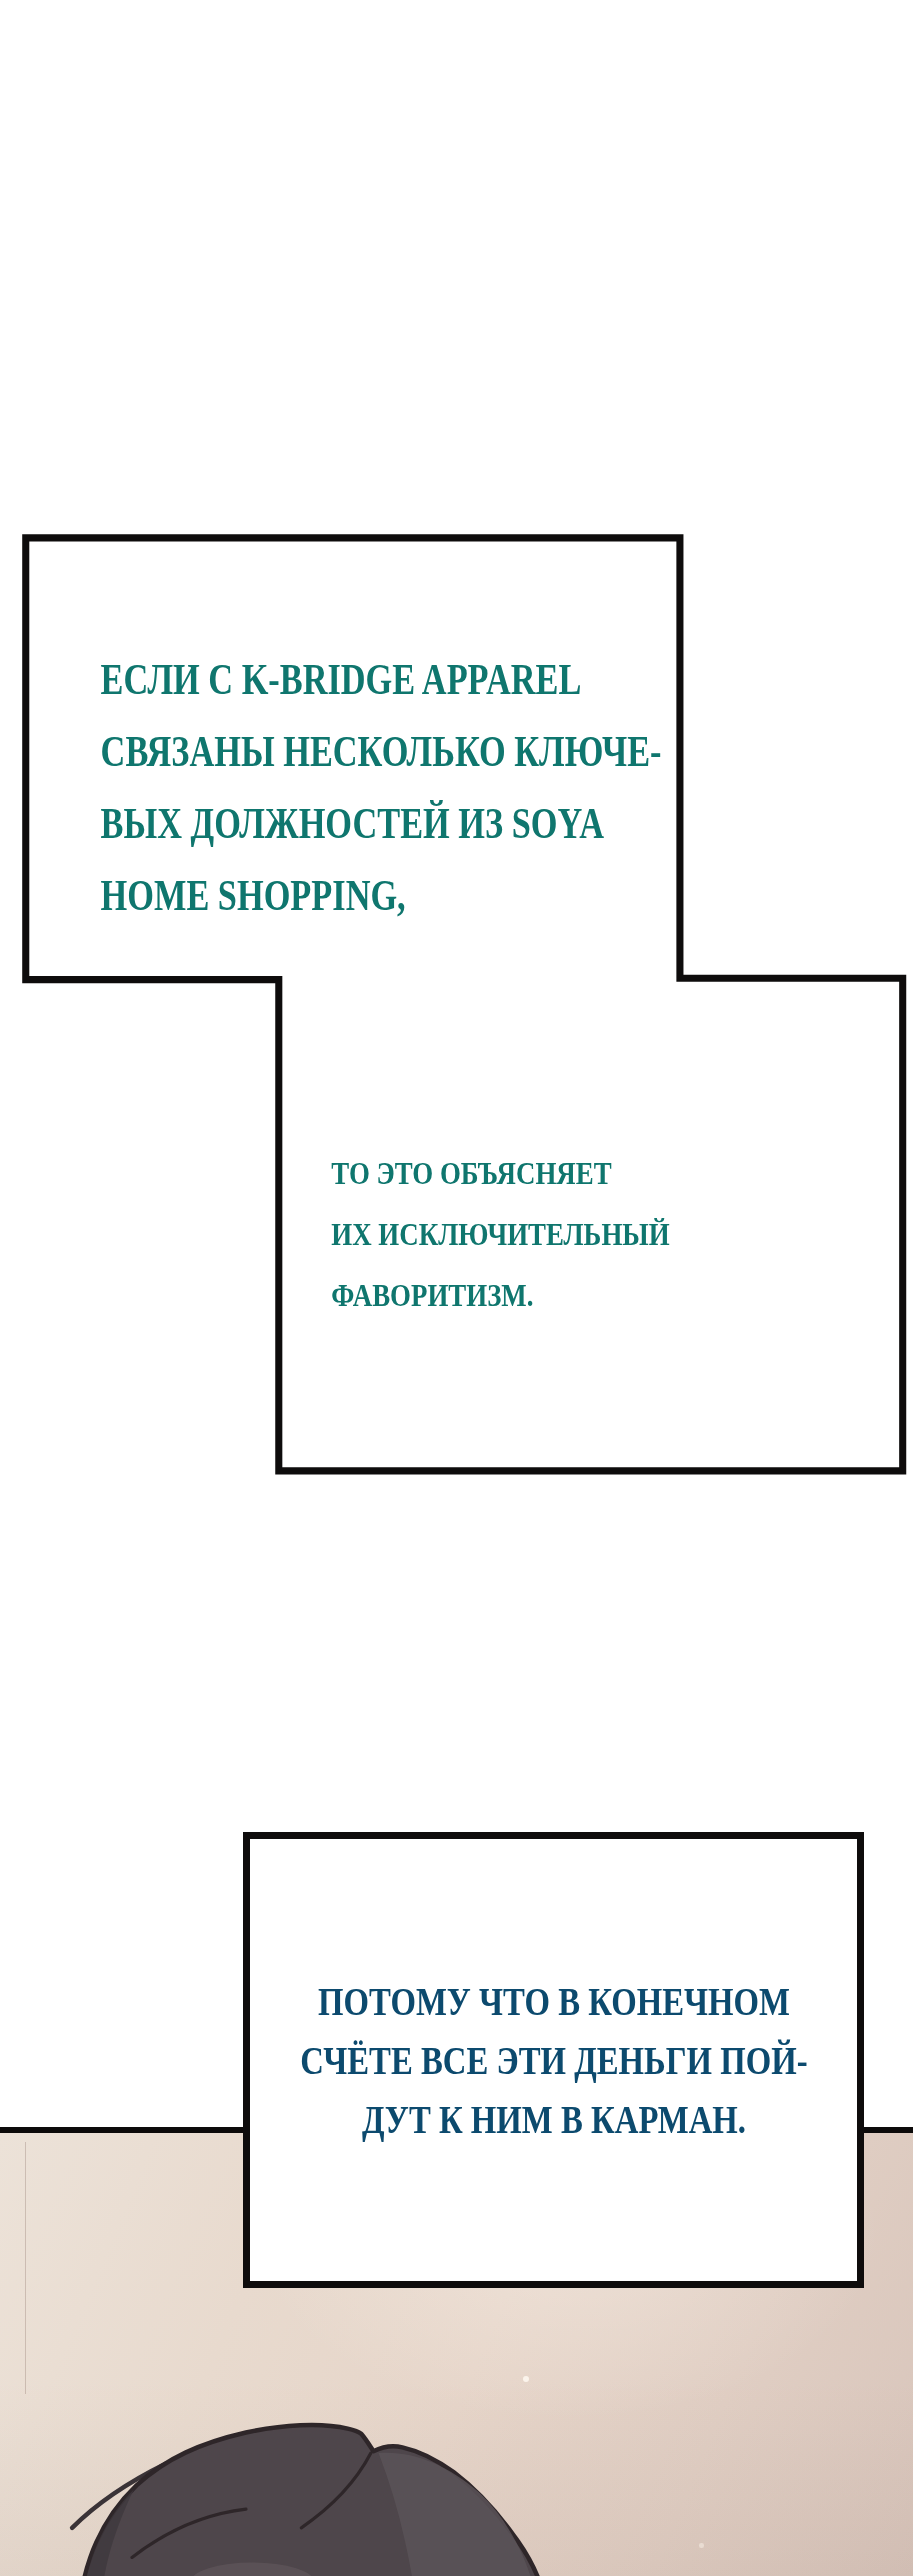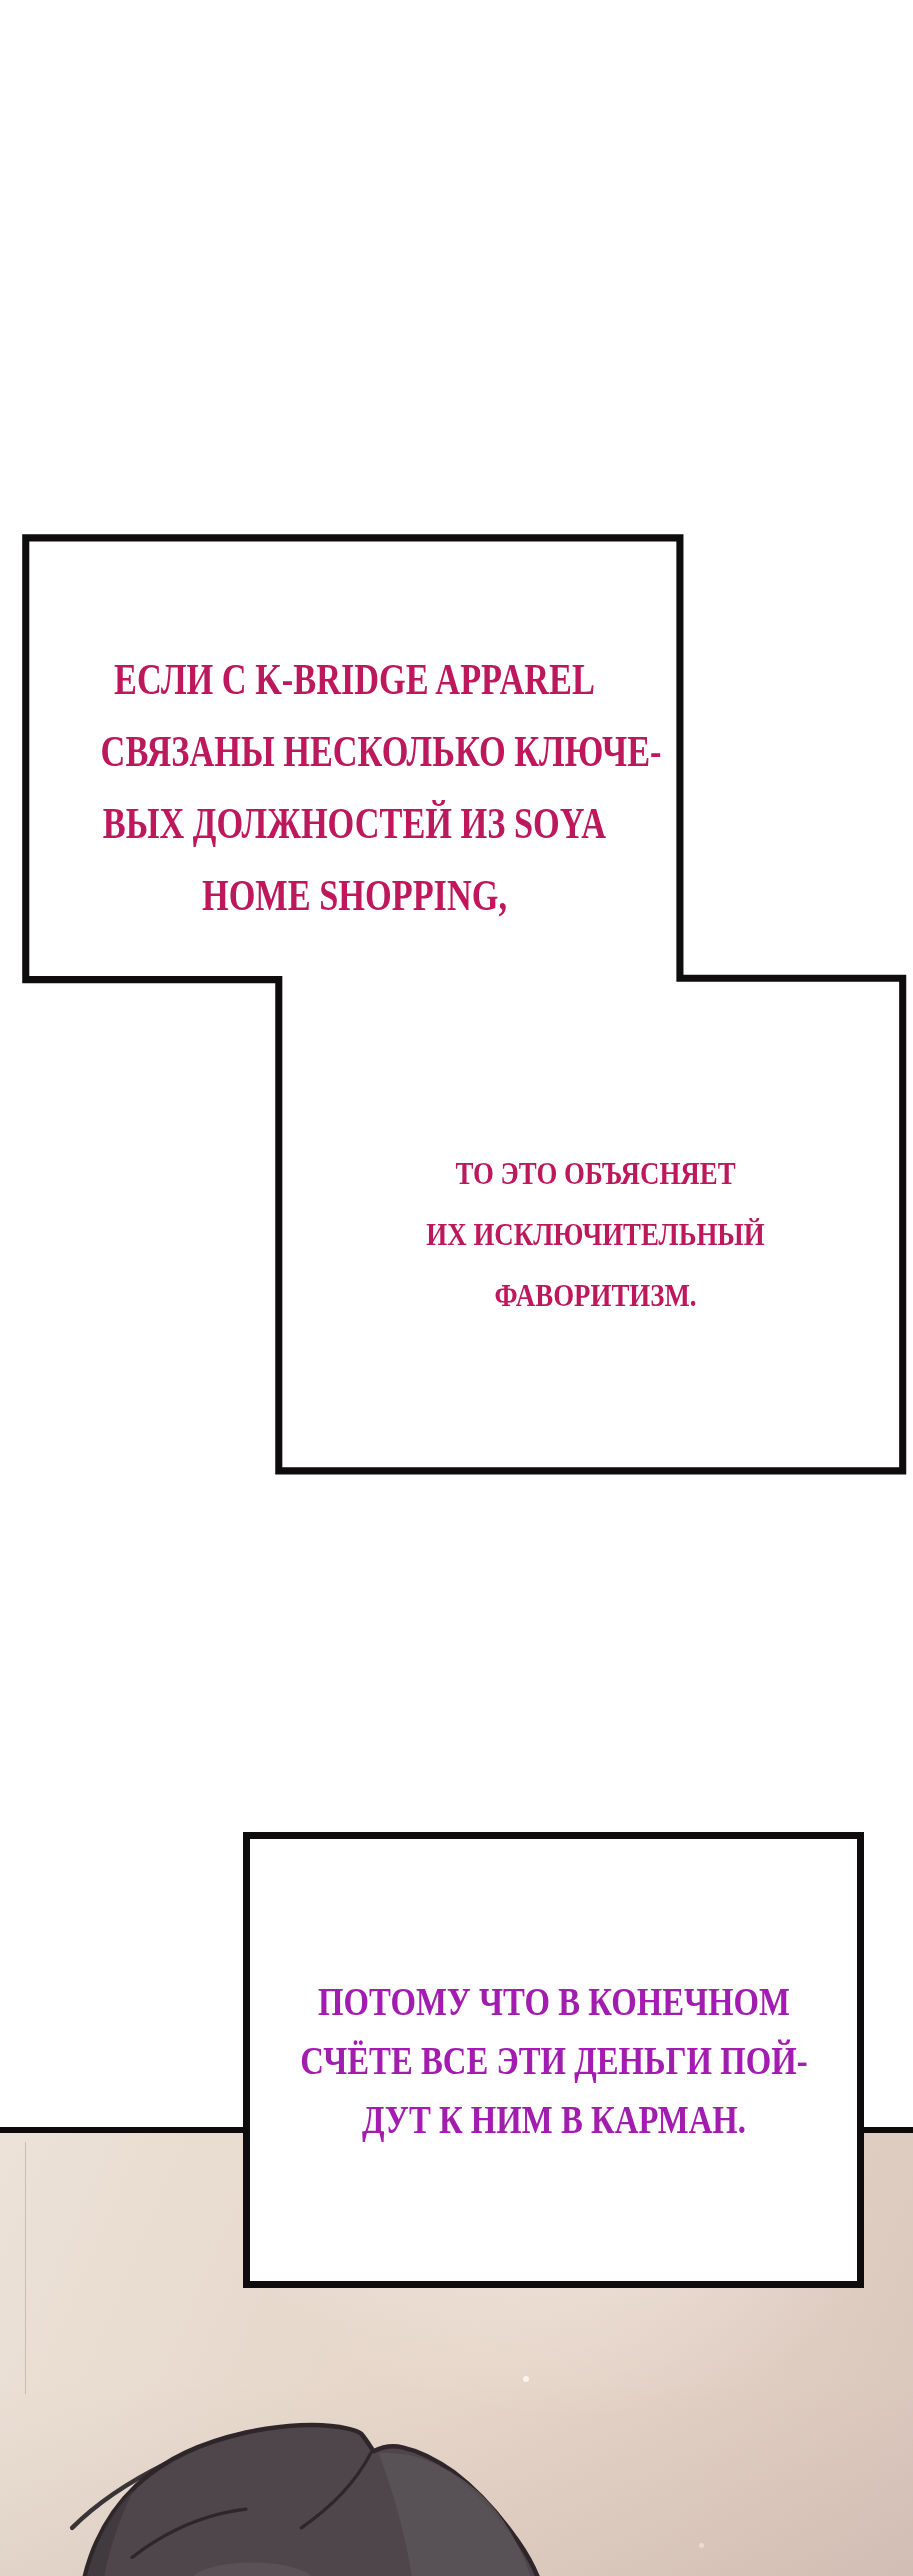--- a/index.html
+++ b/index.html
@@ -6,23 +6,22 @@
   .page{
     position:relative;
     width:913px;height:2576px;
     background:#ffffff;
     overflow:hidden;
     font-family:"Liberation Serif","DejaVu Serif",serif;
   }
   .art{position:absolute;inset:0;width:913px;height:2576px;pointer-events:none;}
   .caption{
     position:absolute;
-    color:#be185d;
+    color:#0f766e;
     font-weight:700;
-    text-align:center;
     white-space:nowrap;
   }
   .cap-inner{transform-origin:50% 50%;}
   .caption-1{left:29px;top:644px;width:651px;font-size:44px;line-height:72px;}
   .caption-1 .cap-inner{transform:scaleX(.78);}
   .caption-2{left:281px;top:1143px;width:629px;font-size:32px;line-height:61px;}
   .caption-2 .cap-inner{transform:scaleX(.84);}
   .scene{
     position:absolute;left:0;top:2127px;width:913px;height:449px;
     border-top:6.4px solid #0c0a0a;
@@ -40,21 +39,21 @@
   .speck{position:absolute;border-radius:50%;background:#fdf7ef;}
   .speck-1{left:523px;top:243px;width:6.4px;height:6.4px;opacity:.92;filter:blur(0.3px);}
   .speck-2{left:699px;top:410px;width:4.5px;height:4.5px;opacity:.45;filter:blur(0.6px);}
   .hair-svg{position:absolute;left:0;top:0;width:913px;height:449px;}
   .caption-box-3{
     position:absolute;left:243px;top:1832px;width:621px;height:456px;
     box-sizing:border-box;
     border:7px solid #0e0c0c;
     background:#ffffff;
     display:flex;flex-direction:column;align-items:center;justify-content:center;
-    color:#a21caf;font-weight:700;text-align:center;white-space:nowrap;
+    color:#0c4a6e;font-weight:700;text-align:center;white-space:nowrap;
     font-size:39px;line-height:59px;
   }
   .caption-box-3 .cap-inner{transform:scaleX(.84);}
 </style>
 </head>
 <body>
 
 <div class="page">
 
   <svg class="art" viewBox="0 0 1418 4000" aria-hidden="true">

